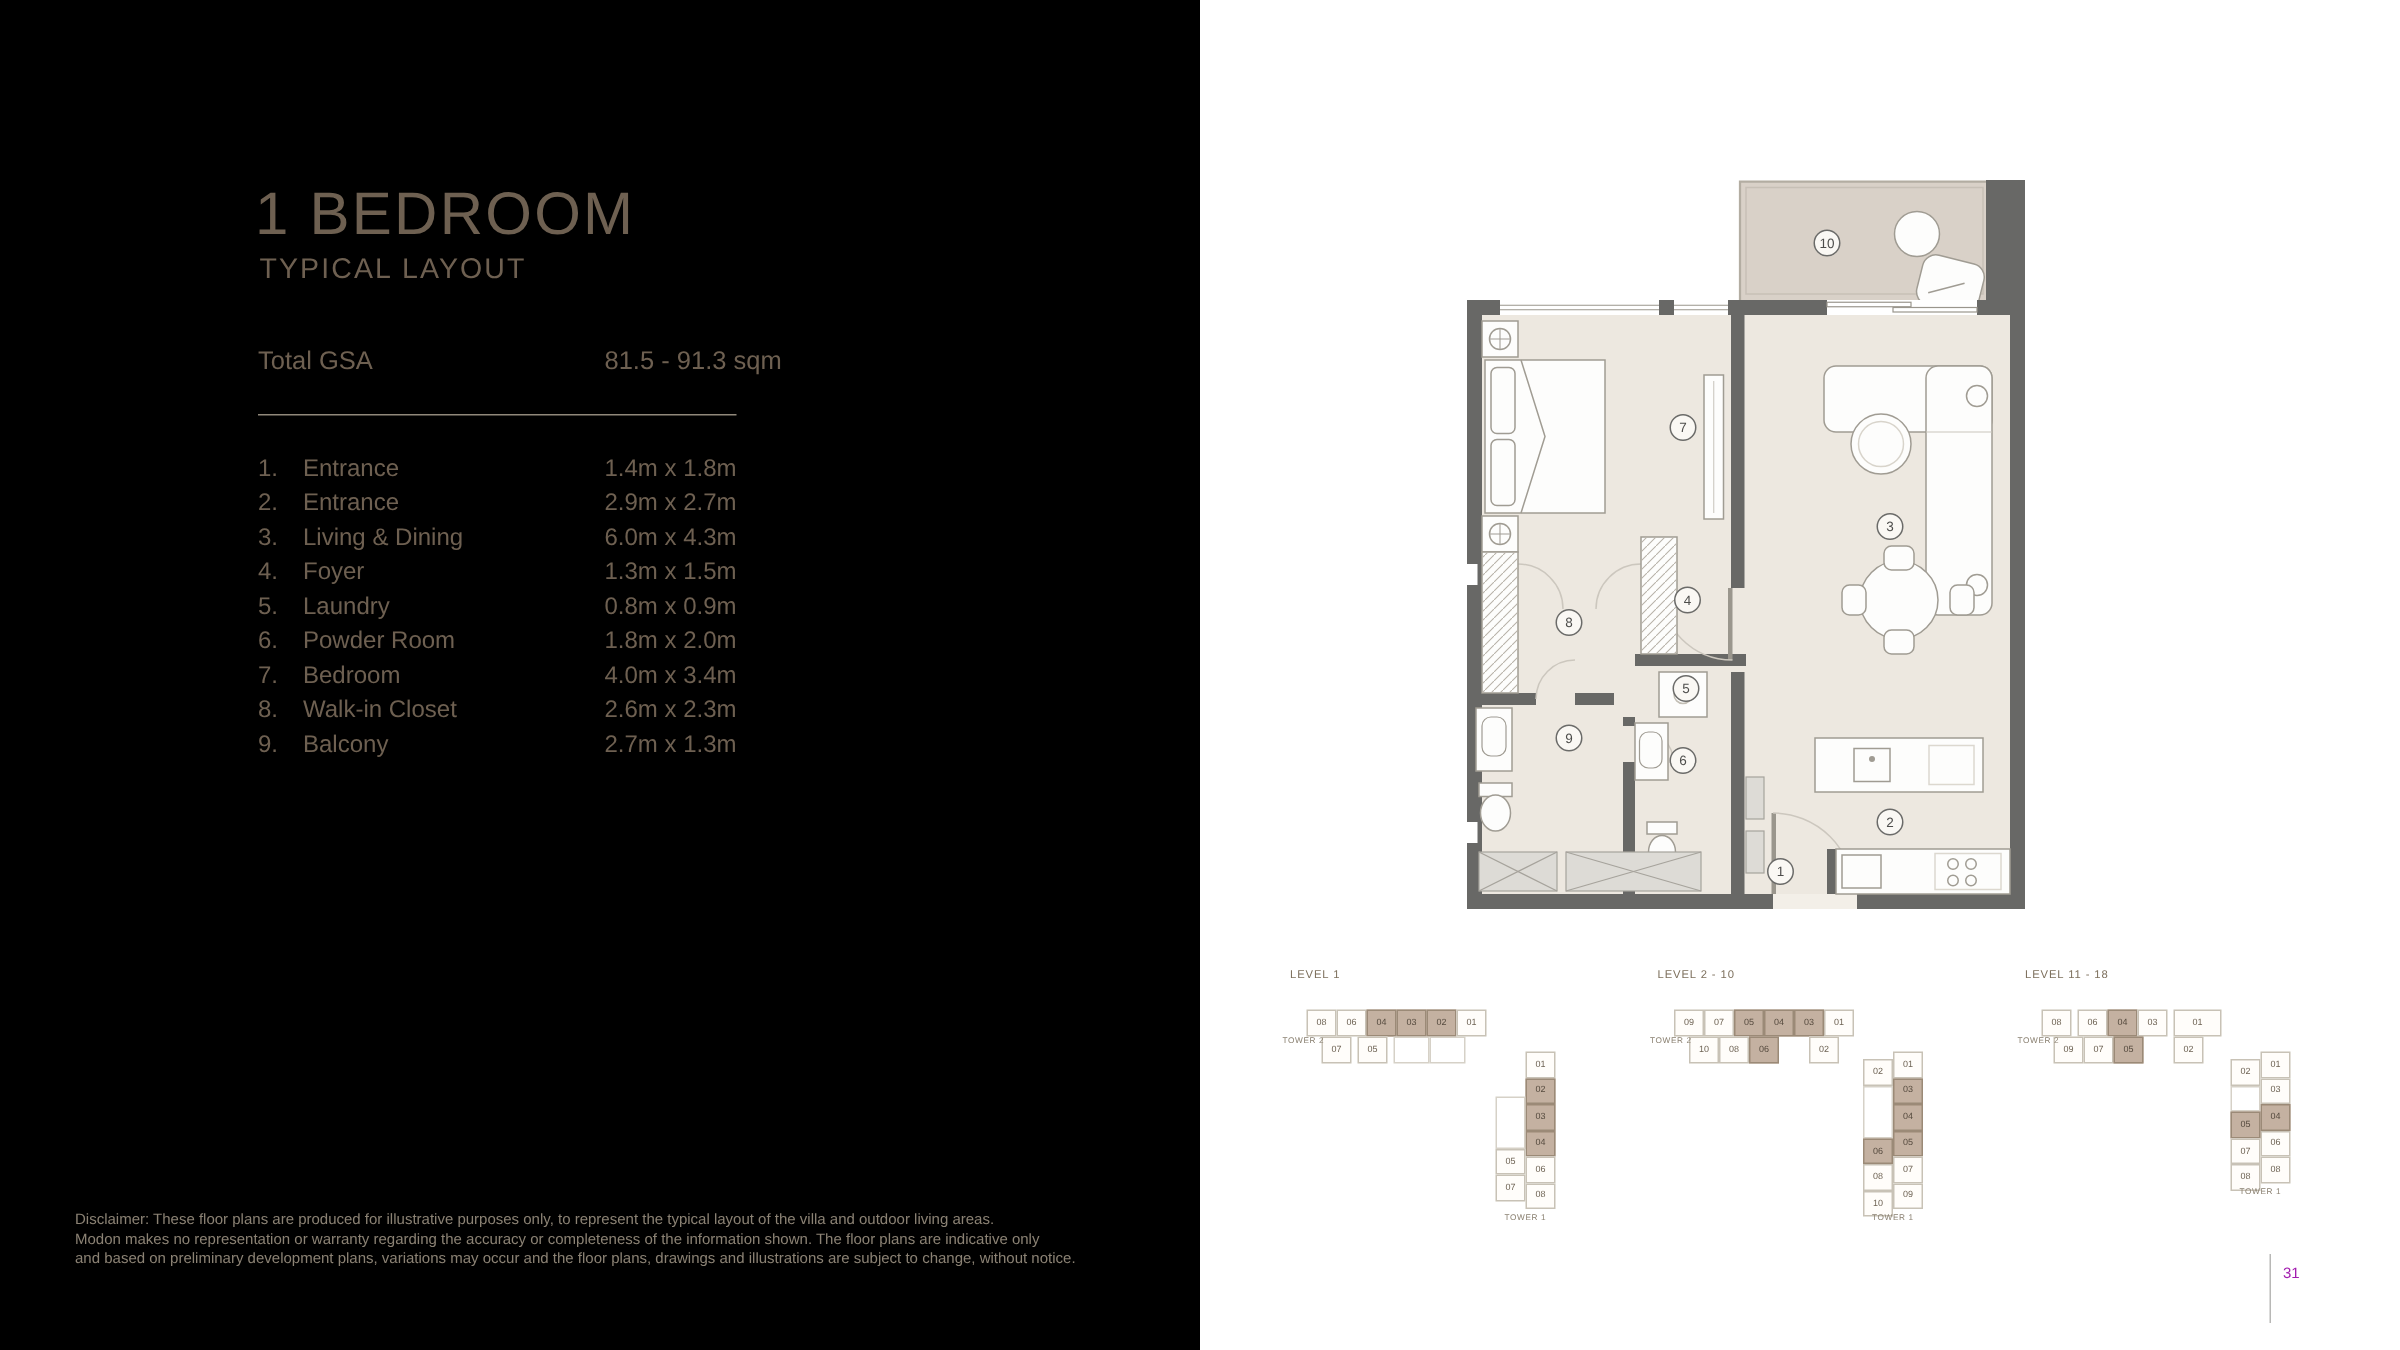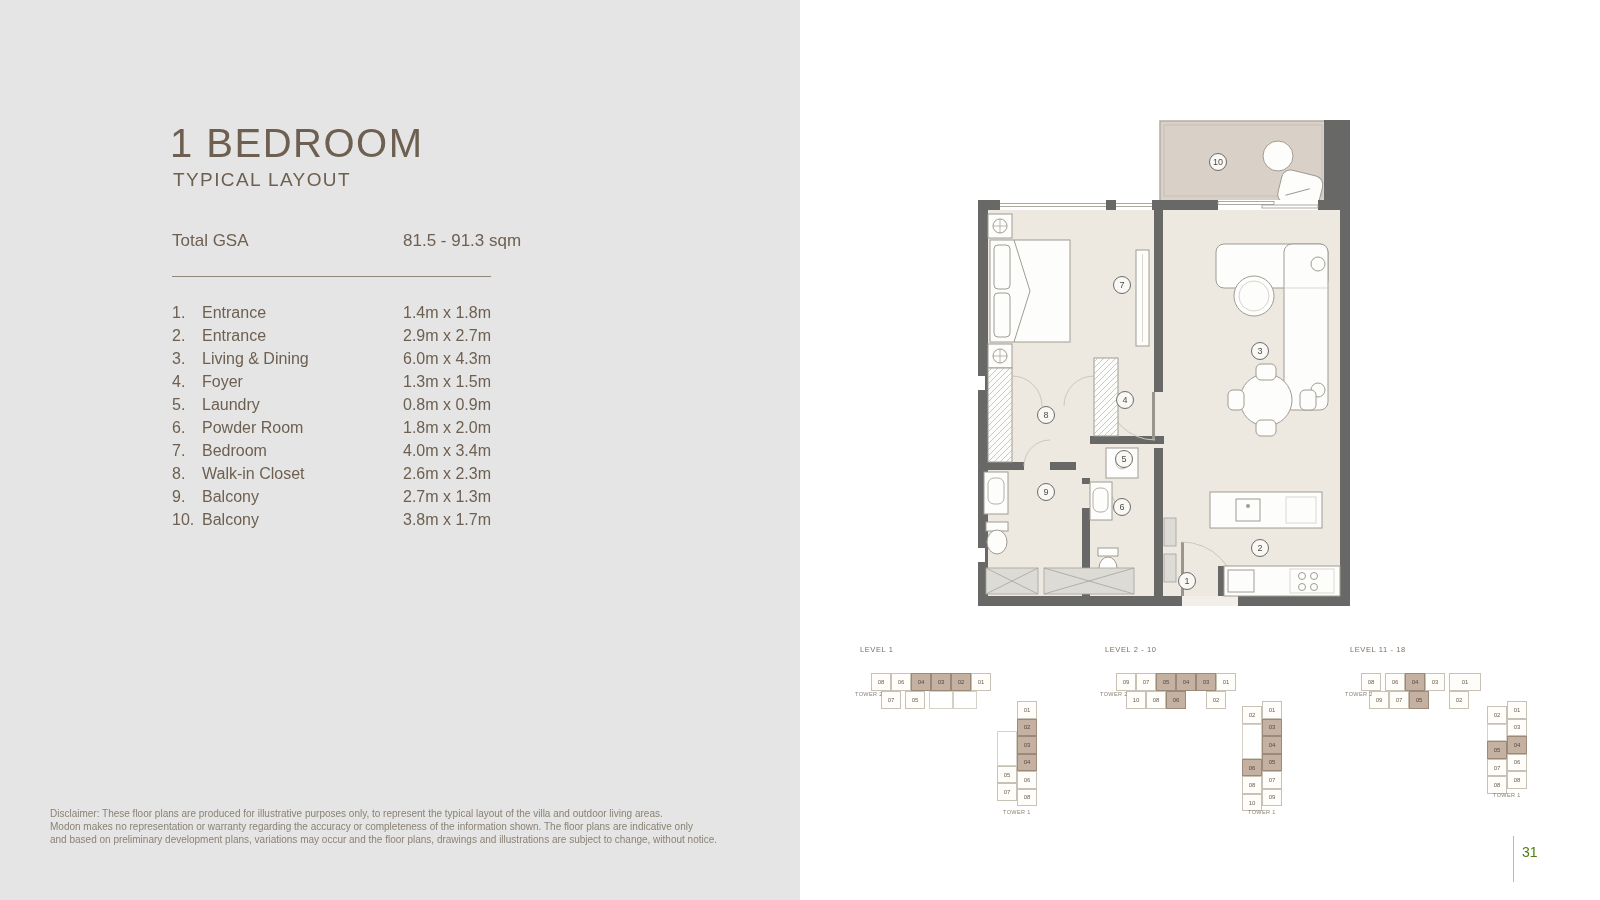--- a/index.html
+++ b/index.html
@@ -1,18 +1,18 @@
 <!DOCTYPE html>
 <html><head>
 <meta charset="utf-8">
 <style>
   html,body{margin:0;padding:0;background:#ffffff;}
   #page{position:relative;width:1600px;height:900px;overflow:hidden;
         font-family:"Liberation Sans","DejaVu Sans",sans-serif;background:#ffffff;}
-  #left-panel{position:absolute;left:0;top:0;width:800px;height:900px;background:#e5e5e5;}
+  #left-panel{position:absolute;left:0;top:0;width:800px;height:900px;background:#000000;}
   .title{position:absolute;left:170px;top:121px;font-size:40px;letter-spacing:1.5px;
          color:#6e6051;font-weight:400;}
   .subtitle{position:absolute;left:173px;top:169px;font-size:19px;letter-spacing:1.4px;
             color:#6e6051;}
   .gsa-row{position:absolute;left:172px;top:231px;width:400px;display:flex;
            font-size:17px;color:#6e6051;}
   .gsa-row .gsa-label{width:231px;}
   .divider{position:absolute;left:172px;top:276px;width:319px;height:1px;background:#90887a;}
   #room-list{position:absolute;left:172px;top:301px;width:360px;}
   .room-row{display:grid;grid-template-columns:30px 201px 1fr;height:23px;
@@ -24,21 +24,21 @@
   #kp-0{left:855px;} #kp-1{left:1100px;} #kp-2{left:1345px;}
   .kp-label{position:absolute;left:5px;top:0;font-size:7.5px;font-weight:400;
             letter-spacing:0.6px;color:#7d705d;}
   .tblock{position:absolute;}
   .tcell{position:absolute;box-sizing:border-box;border:1px solid #c8c2b6;background:#fffdfa;
          display:flex;align-items:center;justify-content:center;font-size:6px;color:#6f6455;}
   .tcell.hl{background:#c4b1a1;border-color:#9b8a77;color:#564b3f;}
   .tcell.empty{background:transparent;border-color:#d6d1c7;}
   .tower-label{position:absolute;font-size:5.5px;color:#8a8071;letter-spacing:0.4px;}
   .page-no-rule{position:absolute;left:1513px;top:836px;width:1px;height:46px;background:#b8b8b6;}
-  .page-no{position:absolute;left:1522px;top:844px;font-size:14px;color:#4d7c0f;}
+  .page-no{position:absolute;left:1522px;top:844px;font-size:10px;color:#a21caf;}
 </style>
 </head>
 <body>
 
 <div id="page">
 
   <div id="left-panel">
     <div class="title">1 BEDROOM</div>
     <div class="subtitle">TYPICAL LAYOUT</div>
     <div class="gsa-row">
@@ -84,25 +84,20 @@
         </div>
         <div class="room-row">
           <span>8.</span>
           <span>Walk-in Closet</span>
           <span>2.6m x 2.3m</span>
         </div>
         <div class="room-row">
           <span>9.</span>
           <span>Balcony</span>
           <span>2.7m x 1.3m</span>
-        </div>
-        <div class="room-row">
-          <span>10.</span>
-          <span>Balcony</span>
-          <span>3.8m x 1.7m</span>
         </div>
       </div>
     <div class="disclaimer">Disclaimer: These floor plans are produced for illustrative purposes only, to represent the typical layout of the villa and outdoor living areas.
 Modon makes no representation or warranty regarding the accuracy or completeness of the information shown. The floor plans are indicative only
 and based on preliminary development plans, variations may occur and the floor plans, drawings and illustrations are subject to change, without notice.</div>
   </div>
 
   <svg id="plan-svg" viewBox="0 0 372 488">
     <defs>
       <pattern id="hatch" width="6" height="6" patternUnits="userSpaceOnUse">

